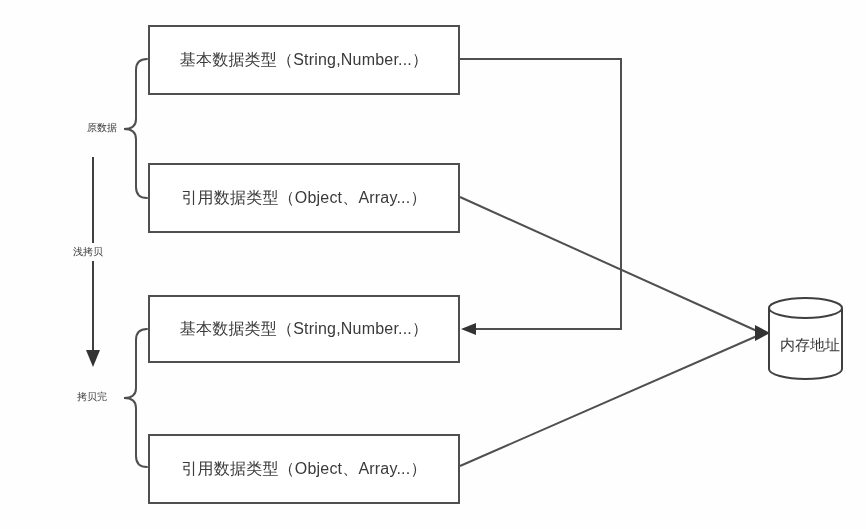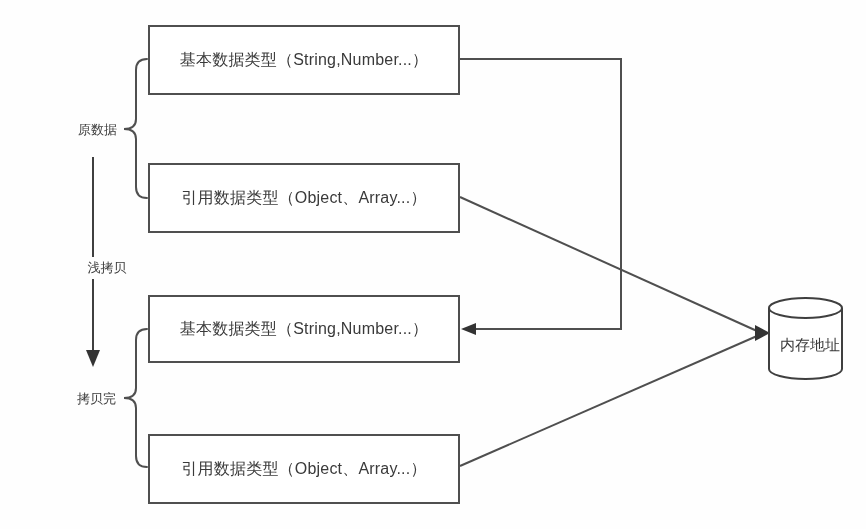--- a/index.html
+++ b/index.html
@@ -23,26 +23,26 @@
     font-size:16px;
     letter-spacing:0.2px;
   }
   .box-source-primitive{left:148px;top:25px;height:70px;}
   .box-source-reference{left:148px;top:163px;height:70px;}
   .box-copied-primitive{left:148px;top:295px;height:68px;}
   .box-copied-reference{left:148px;top:434px;height:70px;}
   .side-label{
     position:absolute;
     color:#3a3a3a;
-    font-size:13px;
+    font-size:10px;
     z-index:3;
     white-space:nowrap;
   }
   .label-source{left:77px;top:121px;width:40px;text-align:right;}
-  .label-process{left:73px;top:257px;width:44px;text-align:center;background:#fefefe;padding:2px 0;margin-left:12px;}
+  .label-process{left:73px;top:243px;width:44px;text-align:left;background:#fefefe;padding:2px 0;}
   .label-result{left:77px;top:390px;width:42px;text-align:left;}
   .label-memory{
     position:absolute;left:770px;top:336px;width:80px;
     text-align:center;color:#3a3a3a;font-size:15px;z-index:3;
   }
 </style>
 </head>
 <body>
 
 <div class="stage">

